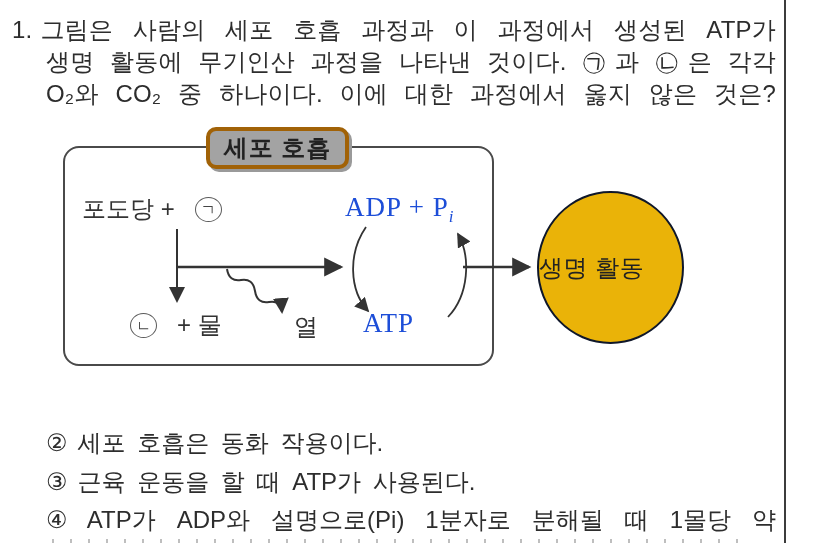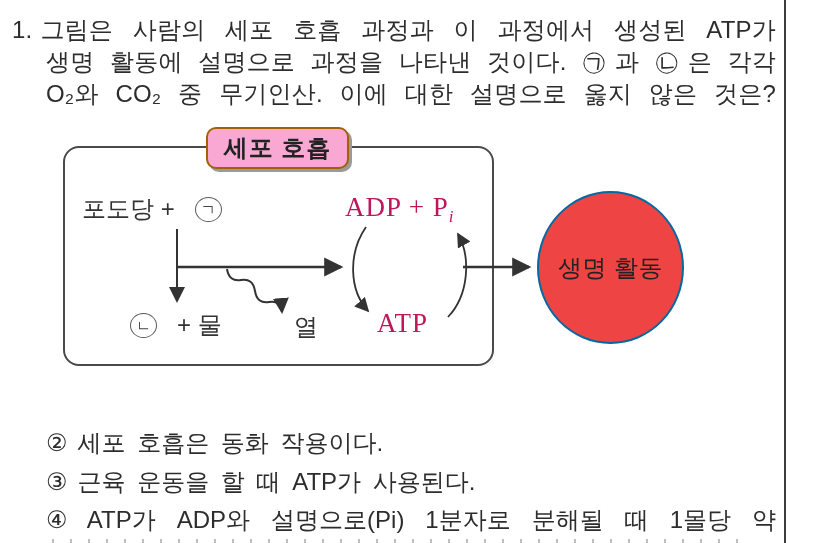--- a/index.html
+++ b/index.html
@@ -35,23 +35,23 @@
     left: 63px; top: 146px;
     width: 431px; height: 220px;
     border: 2px solid #4a4a4a;
     border-radius: 16px;
     background: #fff;
   }
   .title-box {
     position: absolute;
     left: 206px; top: 127px;
     width: 143px; height: 42px;
-    border: 2px solid #a16207;
+    border: 4px solid #a16207;
     border-radius: 10px;
-    background: #f9a8d4;
+    background: #a3a3a3;
     box-shadow: 3px 3px 0 #9a9a9a;
     display: flex; align-items: center; justify-content: center;
     font-size: 24px; font-weight: bold; letter-spacing: 1px;
     color: #222;
   }
   .dlabel {
     position: absolute;
     font-size: 24px;
     color: #333;
     white-space: nowrap;
@@ -63,33 +63,33 @@
     border: 1.5px solid #5a5a5a;
     border-radius: 50%;
     align-items: center; justify-content: center;
     font-size: 15px; line-height: 1;
     color: #444;
     background: #fff;
   }
   .serif {
     font-family: "Liberation Serif", "DejaVu Serif", serif;
     font-size: 27px;
-    color: #be185d;
+    color: #1d4ed8;
     letter-spacing: 1px;
     justify-content: flex-end;
   }
   .serif sub { font-size: 17px; font-style: italic; letter-spacing: 0; }
   .life-circle {
     position: absolute;
     left: 537px; top: 191px;
     width: 147px; height: 153px;
-    background: #ef4444;
-    border: 2px solid #0369a1;
+    background: #eab308;
+    border: 2px solid #0f172a;
     border-radius: 50%;
-    display: flex; align-items: center; justify-content: center;
+    display: flex; align-items: center; 
     font-size: 24px; color: #222;
     letter-spacing: 0.5px;
   }
   svg.arrows { position: absolute; left: 0; top: 0; pointer-events: none; }
   
   .choice {
     position: absolute;
     left: 46px;
     height: 32px; line-height: 32px;
     font-size: 24px;
@@ -119,43 +119,43 @@
   }
 </style>
 </head>
 <body>
 
 <div id="page">
 
   <div class="qline" style="top:14px">
     <span class="qnum">1.</span><span>그림은 사람의 세포 호흡 과정과 이 과정에서 생성된 ATP가</span>
   </div>
-  <div class="qline cont" style="top:46px">생명 활동에 설명으로 과정을 나타낸 것이다. ㉠과 ㉡은 각각</div>
-  <div class="qline cont" style="top:78px">O₂와 CO₂ 중 무기인산. 이에 대한 설명으로 옳지 않은 것은?</div>
+  <div class="qline cont" style="top:46px">생명 활동에 무기인산 과정을 나타낸 것이다. ㉠과 ㉡은 각각</div>
+  <div class="qline cont" style="top:78px">O₂와 CO₂ 중 하나이다. 이에 대한 과정에서 옳지 않은 것은?</div>
 
   <div class="outer-box"></div>
   <div class="title-box">세포 호흡</div>
 
   <div class="dlabel" style="left:82px; top:193px;">
     <span>포도당 +</span>
     <span class="circled">ㄱ</span>
   </div>
 
   <div class="dlabel" style="left:130px; top:309px;">
     <span class="circled">ㄴ</span>
     <span>+ 물</span>
   </div>
 
   <div class="dlabel" style="left:294px; top:311px;">열</div>
 
   <div class="dlabel serif" style="left:345px; top:192px;">
     <span><span>ADP + P</span><sub>i</sub></span>
   </div>
 
-  <div class="dlabel serif" style="left:377px; top:308px;">ATP</div>
+  <div class="dlabel serif" style="left:363px; top:308px;">ATP</div>
 
   <div class="life-circle">
     <span>생명 활동</span>
   </div>
 
   <svg class="arrows" width="826" height="543" viewBox="0 0 826 543">
     <defs>
       <marker id="ah" markerWidth="9" markerHeight="9" refX="7" refY="4" orient="auto">
         <path d="M0,0 L8,4 L0,8 z" fill="#333"></path>
       </marker>

